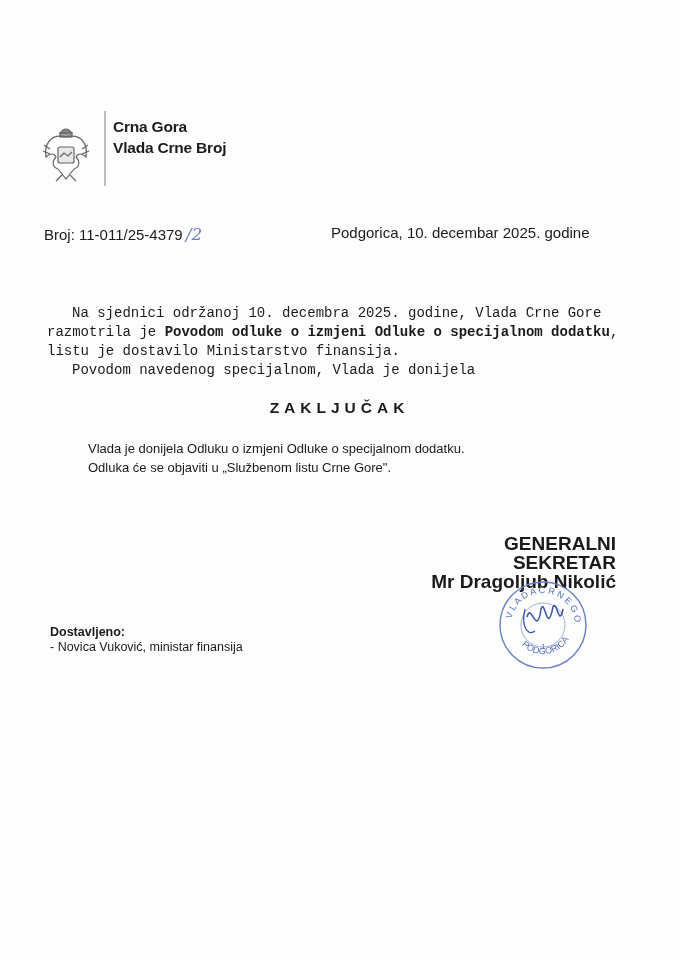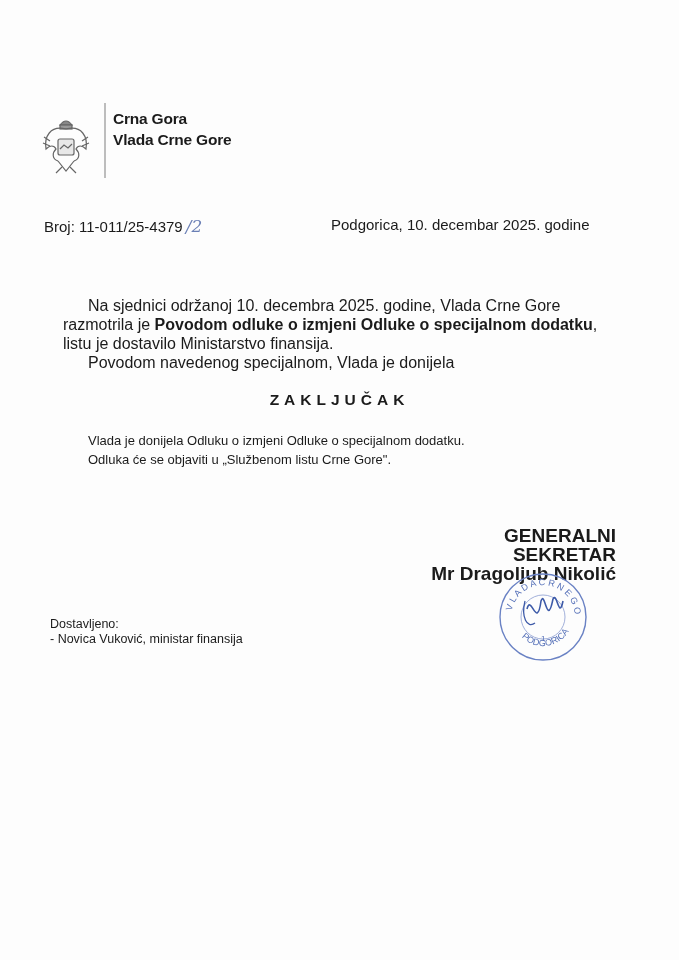--- a/index.html
+++ b/index.html
@@ -1,36 +1,36 @@
 <!DOCTYPE html>
 <html><head>
 <meta charset="utf-8">
 <style>
   html, body { margin: 0; padding: 0; }
   body {
     width: 679px; height: 960px; background: #fdfdfd; position: relative; overflow: hidden;
     font-family: "Liberation Sans", sans-serif; color: #1b1b1b;
   }
-  .abs { position: absolute; }
+  .abs { position: absolute; margin-top: 8px; }
   .header-emblem { left: 40px; top: 115px; width: 52px; height: 60px; }
   .header-rule { left: 104px; top: 103px; width: 2px; height: 75px; background: #bdbdbd; }
   .header-lines { left: 113px; top: 108px; font-size: 15.5px; font-weight: bold; line-height: 21px; letter-spacing: -0.2px; }
   .meta { top: 216px; font-size: 15px; }
   .ref { left: 44px; }
   .ref-mark { color: #6a7fb5; font-style: italic; font-size: 17px; margin-left: 3px; font-family: "DejaVu Serif", serif; }
   .place-date { left: 331px; }
-  .body-text { left: 88px; top: 296px; width: 560px; font-size: 16px; line-height: 19px; }
+  .body-text { left: 72px; top: 296px; width: 560px; font-size: 14px; line-height: 19px; font-family: Liberation Mono, monospace; }
   .line { white-space: nowrap; }
   .title { left: 0; width: 679px; top: 391px; text-align: center; font-weight: bold; font-size: 15.5px; letter-spacing: 5px; }
   .decision { left: 88px; top: 431px; font-size: 13px; line-height: 19px; }
   .sig { left: 420px; top: 526px; font-weight: bold; font-size: 19px; line-height: 19px; text-align: right; width: 196px; }
   .sig-name { padding-right: 0; }
   .stamp { left: 497px; top: 571px; width: 92px; height: 92px; }
   .delivered { left: 50px; top: 617px; font-size: 12.5px; line-height: 15px; }
-  .delivered-title { font-weight: normal; }
+  .delivered-title { font-weight: bold; }
 </style>
 </head>
 <body>
 
 <div class="abs header-emblem">
   <svg width="52" height="62" viewBox="0 0 52 62">
     <g fill="none" stroke="#666" stroke-width="1.2">
       <path d="M20 10 Q26 2 32 10 Z" fill="#888"></path>
       <rect x="20" y="10" width="12" height="4" fill="#999"></rect>
       <path d="M26 14 C10 10 4 22 6 34 C10 30 14 30 16 34 C12 38 12 44 18 46"></path>
@@ -39,21 +39,21 @@
       <rect x="18" y="24" width="16" height="16" rx="2" fill="#e8e8e8"></rect>
       <path d="M20 34 L24 30 L28 33 L32 29"></path>
       <path d="M18 46 L26 56 L34 46"></path>
       <path d="M22 52 L16 58 M30 52 L36 58"></path>
     </g>
   </svg>
 </div>
 <div class="abs header-rule"></div>
 <div class="abs header-lines">
   <div>Crna Gora</div>
-  <div>Vlada Crne Gore</div>
+  <div>Vlada Crne Broj</div>
 </div>
 
 <div class="abs meta ref">
   <span>Broj: 11-011/25-4379</span><span class="ref-mark">/2</span>
 </div>
 <div class="abs meta place-date">Podgorica, 10. decembar 2025. godine</div>
 
 <div class="abs body-text">
   <div class="line">Na sjednici održanoj 10. decembra 2025. godine, Vlada Crne Gore</div>
   <div class="line" style="margin-left:-25px"><span>razmotrila je </span><b>Povodom odluke o izmjeni Odluke o specijalnom dodatku</b><span>,</span></div>

